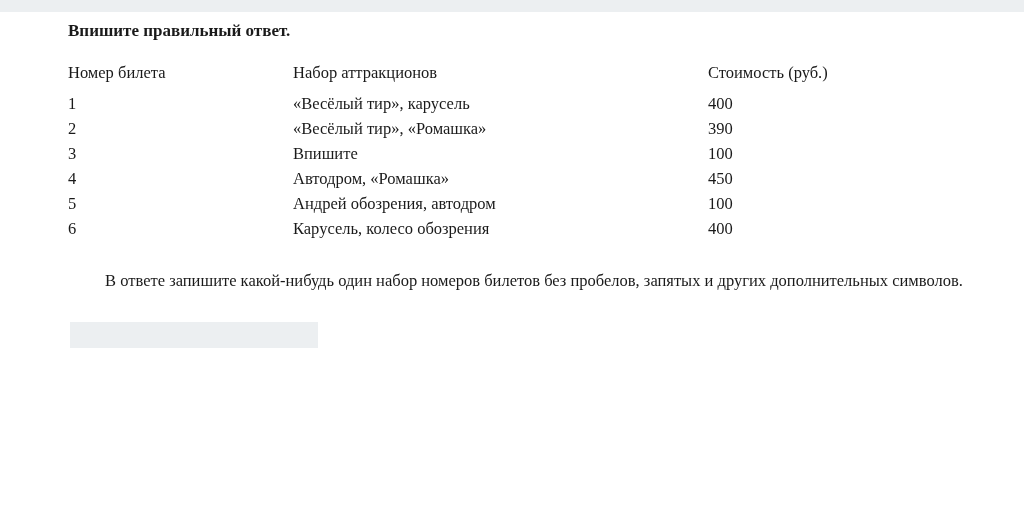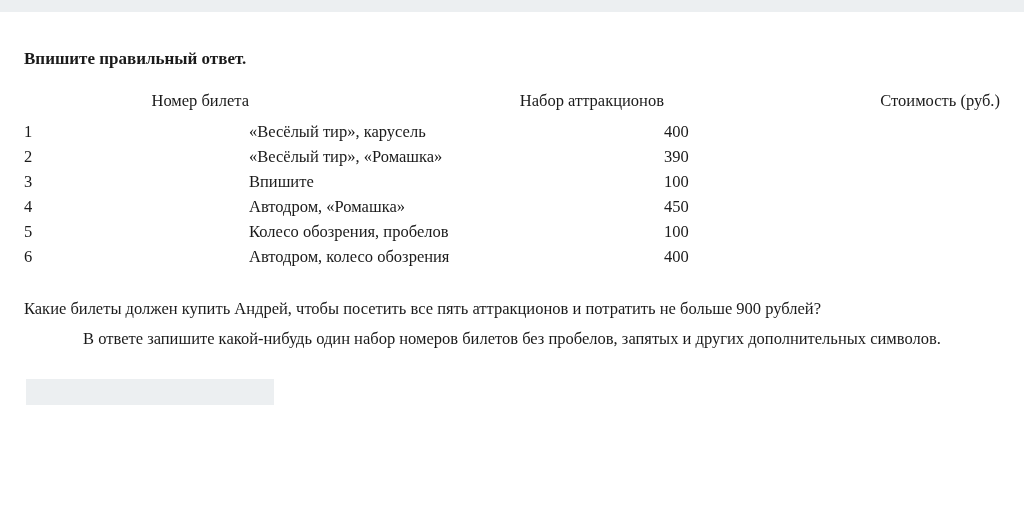--- a/index.html
+++ b/index.html
@@ -13,22 +13,23 @@
     font-family: "Liberation Serif", serif;
     color: #1a1a1a;
     overflow: hidden;
   }
   .top-strip {
     width: 100%;
     height: 12px;
     background: #eceff1;
   }
   .page {
-    padding: 32px 24px 0 24px;
+    padding: 4px 24px 0 24px;
     box-sizing: border-box;
+    margin-left: 44px;
   }
   .task-title {
     font-size: 17px;
     font-weight: bold;
     margin: 4px 0 18px 0;
     line-height: 1.3;
   }
   .task-body {
     font-size: 16.5px;
     line-height: 1.55;
@@ -37,21 +38,21 @@
     max-width: 985px;
   }
   table.tickets {
     border-collapse: collapse;
     width: 100%;
     max-width: 985px;
     font-size: 16.5px;
     margin-bottom: 26px;
   }
   table.tickets th {
-    text-align: right;
+    text-align: left;
     font-weight: normal;
     padding: 3px 0 9px 0;
     vertical-align: top;
   }
   table.tickets td {
     text-align: left;
     padding: 2px 0 3px 0;
     vertical-align: top;
   }
   table.tickets .col-num { width: 225px; }
@@ -117,29 +118,28 @@
         <td class="col-set">Впишите</td>
         <td class="col-cost">100</td>
       </tr>
       <tr>
         <td class="col-num">4</td>
         <td class="col-set">Автодром, «Ромашка»</td>
         <td class="col-cost">450</td>
       </tr>
       <tr>
         <td class="col-num">5</td>
-        <td class="col-set">Колесо обозрения, пробелов</td>
+        <td class="col-set">Андрей обозрения, автодром</td>
         <td class="col-cost">100</td>
       </tr>
       <tr>
         <td class="col-num">6</td>
-        <td class="col-set">Автодром, колесо обозрения</td>
+        <td class="col-set">Карусель, колесо обозрения</td>
         <td class="col-cost">400</td>
       </tr>
     </tbody>
   </table>
 
-  <p class="question">Какие билеты должен купить Андрей, чтобы посетить все пять аттракционов и потратить не больше 900 рублей?</p>
   <p class="question-note">В ответе запишите какой-нибудь один набор номеров билетов без пробелов, запятых и других дополнительных символов.</p>
 
   <input class="answer-box" type="text" placeholder="" style="">
 
 </div>
 
 </body></html>

